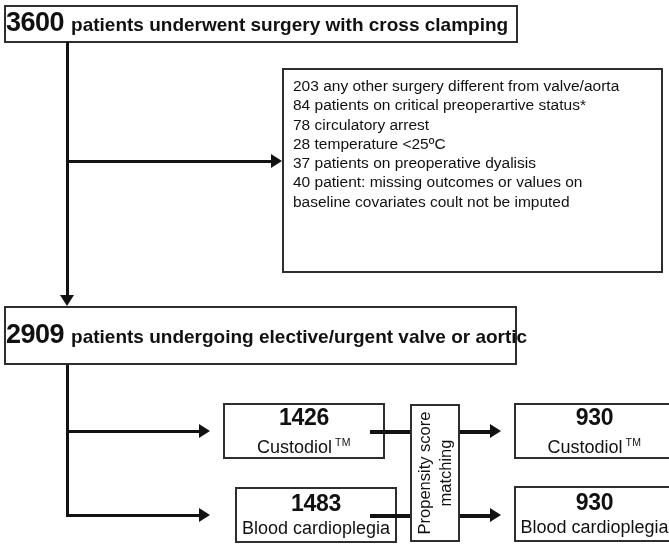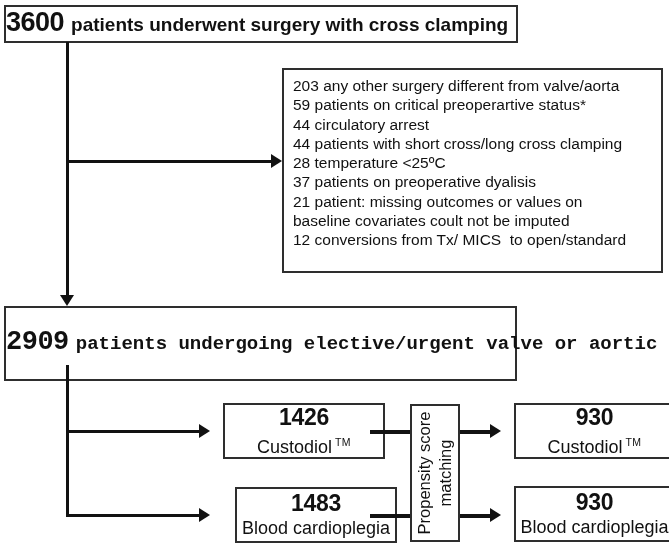--- a/index.html
+++ b/index.html
@@ -126,31 +126,29 @@
   </div>
 
   <div class="vline" style="left:66px; top:42px; width:3px; height:256px;"></div>
   <div class="arrow-down" style="left:60px; top:295px;"></div>
 
   <div class="hline" style="left:66px; top:160px; width:205px; height:3px;"></div>
   <div class="arrow-right" style="left:271px; top:154px;"></div>
 
   <div class="box excl-box" style="left:282px; top:68px; width:381px; height:205px;">
     <div class="excl-line">203 any other surgery different from valve/aorta</div>
-    <div class="excl-line">59 patients on critical preoperartive status*</div>
-    <div class="excl-line">44 circulatory arrest</div>
-    <div class="excl-line">44 patients with short cross/long cross clamping</div>
+    <div class="excl-line">84 patients on critical preoperartive status*</div>
+    <div class="excl-line">78 circulatory arrest</div>
     <div class="excl-line">28 temperature &lt;25ºC</div>
     <div class="excl-line">37 patients on preoperative dyalisis</div>
-    <div class="excl-line">21 patient: missing outcomes or values on</div>
+    <div class="excl-line">40 patient: missing outcomes or values on</div>
     <div class="excl-line">baseline covariates coult not be imputed</div>
-    <div class="excl-line">12 conversions from Tx/ MICS  to open/standard</div>
   </div>
 
-  <div class="box wide-box" style="left:4px; top:306px; width:513px; height:75px;font-family:Liberation Mono, monospace;">
+  <div class="box wide-box" style="left:4px; top:306px; width:513px; height:59px;">
     <div class="stmt-line">
       <span class="bignum">2909</span><span class="stmt-text">patients undergoing elective/urgent valve or aortic</span>
     </div>
   </div>
 
   <div class="vline" style="left:66px; top:365px; width:3px; height:152px;"></div>
 
   <div class="hline" style="left:66px; top:430px; width:134px; height:3px;"></div>
   <div class="arrow-right" style="left:199px; top:424px;"></div>
 

